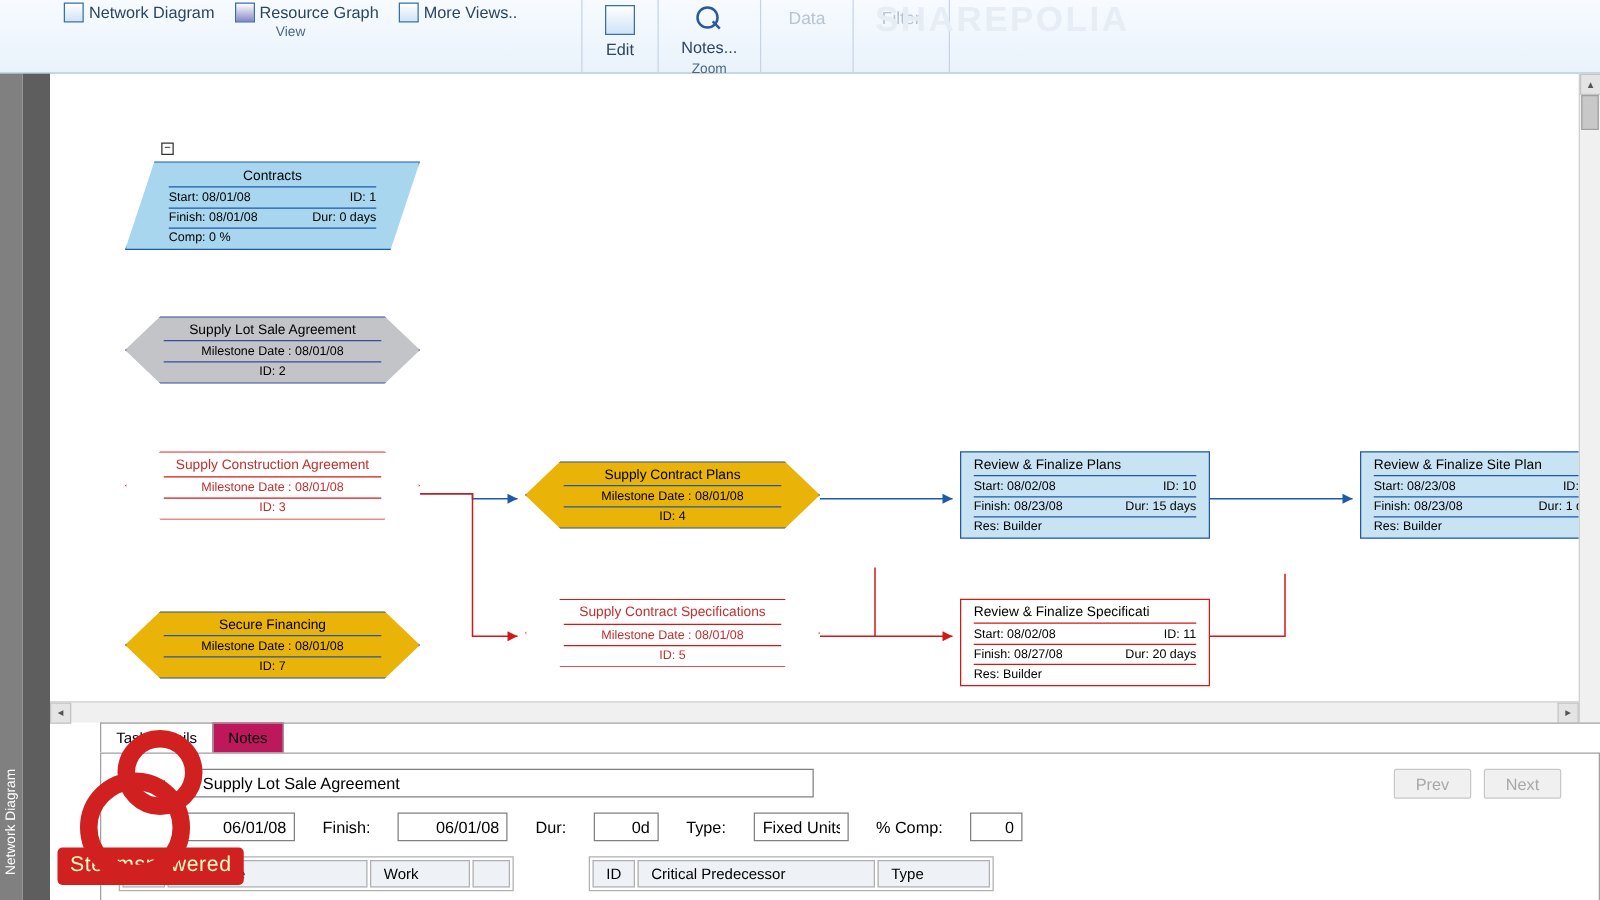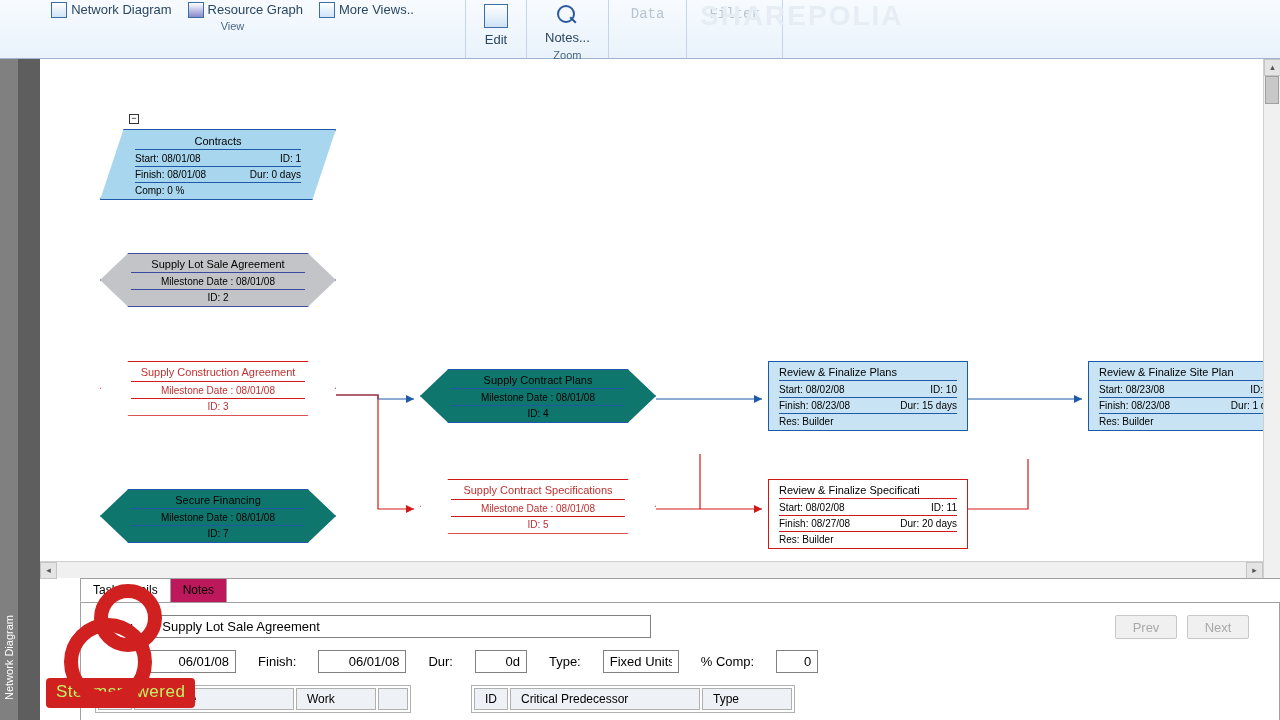--- a/index.html
+++ b/index.html
@@ -9,21 +9,21 @@
   .ribbon { height: 59px; background: linear-gradient(#f7fbff 0, #e9f2fb 100%); border-bottom: 1px solid #9cb6ce; display: flex; }
   .ribbon-group { display: flex; flex-direction: column; align-items: center; border-right: 1px solid #c5d5e6; padding: 2px 4px 0; }
   .ribbon-btns { display: flex; gap: 0; }
   .rb-btn { display: flex; align-items: flex-start; gap: 4px; padding: 0 8px; cursor: pointer; font-size: 13px; color: #2b4660; }
   .rb-icon { width: 16px; height: 16px; border: 1px solid #3a6ea5; background: linear-gradient(#fff,#cfe3f7); display: block; }
   .rb-label { font-size: 11px; color: #4a6884; margin-top: 2px; }
   .big-btn { flex-direction: column; align-items: center; padding: 2px 14px; font-size: 13px; }
   .zoom-glass { width: 22px; height: 22px; position: relative; }
   .zoom-glass::before { content:""; position:absolute; width:14px; height:14px; border:2px solid #2a5a9c; border-radius:50%; left:1px; top:1px; }
   .zoom-glass::after { content:""; position:absolute; width:8px; height:2px; background:#2a5a9c; transform:rotate(45deg); left:13px; top:15px; }
-  .ghost-btn { color: #b8c4d0; font-size: 14px; padding: 4px 18px; font-family: Liberation Mono, monospace; }
+  .ghost-btn { color: #b8c4d0; font-size: 14px; padding: 4px 18px; }
   .watermark { position: absolute; left: 700px; top: 0px; font-size: 28px; color: #e6edf4; font-weight: 600; letter-spacing: 2px; }
   
   
   .main { position: absolute; top: 59px; left: 0; right: 0; bottom: 0; display: flex; }
   .side-tab { width: 18px; background: #808080; color: #fff; writing-mode: vertical-rl; transform: rotate(180deg); text-align: center; padding: 10px 0; font-size: 11px; display: flex; align-items: center; justify-content: flex-start; padding-top: 20px; }
   .gutter { width: 22px; background: #5e5e5e; }
   .canvas-wrap { flex: 1; position: relative; background: #fff; }
   .canvas { position: absolute; inset: 0; overflow: hidden; }
   
   
@@ -35,21 +35,21 @@
   .node .row { display:flex; justify-content: space-between; font-size:10px; padding: 1px 0; }
   .node .row span { white-space: nowrap; }
   .node .rule { border-top: 1px solid; margin: 1px 0; }
   
   .blue   { border-color:#1e5aa8; background:#a7d6ee; }
   .blue .title, .blue .rule { border-color:#1e5aa8; }
   .grey   { border-color:#3a4a9e; background:#c3c4c7; }
   .grey .title, .grey .rule { border-color:#3a4a9e; }
   .red    { border-color:#d11919; background:#fff; color:#c03030; }
   .red .title, .red .rule { border-color:#d11919; }
-  .cyan   { border-color:#1e5aa8; background:#0f766e; }
+  .cyan   { border-color:#1e5aa8; background:#eab308; }
   .cyan .title, .cyan .rule { border-color:#1e5aa8; }
   .bluebox{ border-color:#1e5aa8; background:#c8e3f3; }
   .bluebox .title, .bluebox .rule { border-color:#1e5aa8; }
   .redbox { border-color:#d11919; background:#fff; }
   .redbox .title, .redbox .rule { border-color:#d11919; }
   
   .collapse { position:absolute; width:10px; height:10px; border:1px solid #333; background:#fff; font-size:9px; line-height:7px; text-align:center; }
   
   
   .arrow { position:absolute; pointer-events:none; }
@@ -85,21 +85,21 @@
   .grids { display:flex; gap: 60px; }
   .grid { border:1px solid #b0b0b0; }
   .grid th { background:#eef1f5; border:1px solid #b0b0b0; padding:3px 10px; font-weight:400; font-size:12px; text-align:left; }
   
   
   .logo { position:absolute; left:46px; bottom:12px; z-index:50; }
   .gear { width:110px; height:110px; position:relative; }
   .gear::before, .gear::after { content:""; position:absolute; border:14px solid #d02020; border-radius:50%; }
   .gear::before { width:40px; height:40px; left:48px; top:4px; }
   .gear::after  { width:60px; height:60px; left:18px; top:38px; }
-  .logo-band { background:#d02020; color:#bef264; font-family: Impact, sans-serif; font-size:17px; padding:4px 10px 6px; border-radius:4px; letter-spacing:0.5px; margin-top:-12px; }
+  .logo-band { background:#d02020; color:#fef9c3; font-family: Impact, sans-serif; font-size:17px; padding:4px 10px 6px; border-radius:4px; letter-spacing:0.5px; margin-top:-12px; }
 </style>
 </head>
 <body>
 
 <div class="ribbon">
   <div class="ribbon-group" style="flex:0 0 466px">
     <div class="ribbon-btns">
       <div class="rb-btn">
           <span class="rb-icon"></span>
           <span>Network Diagram</span>

